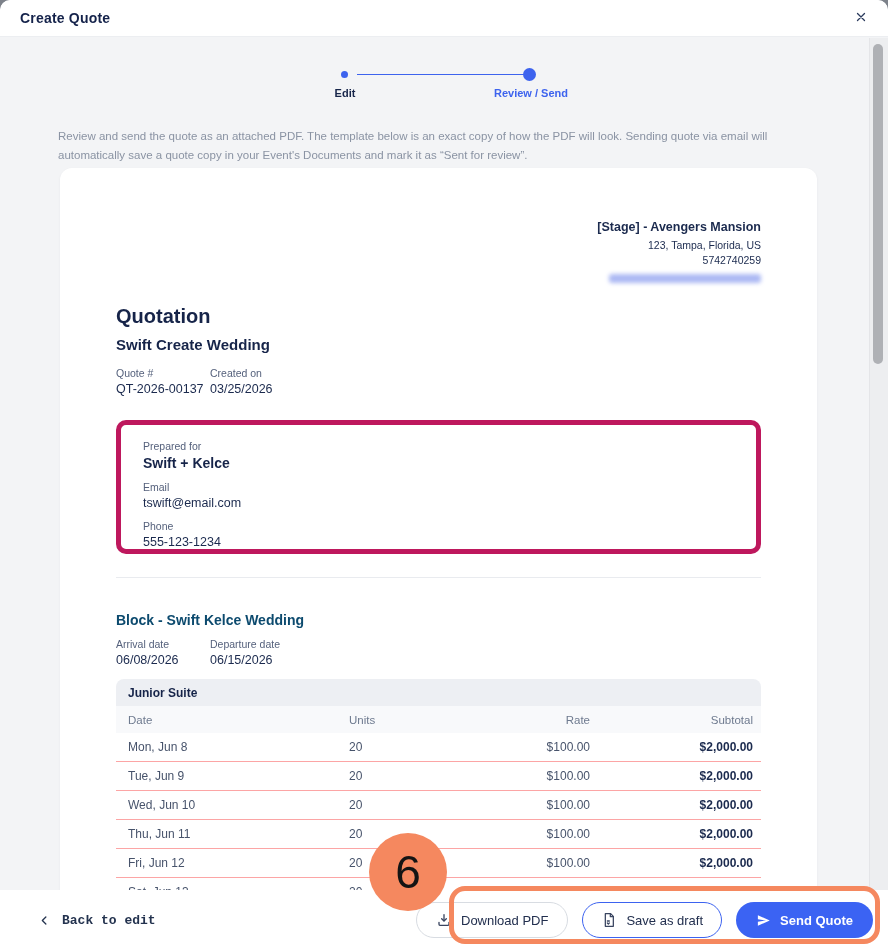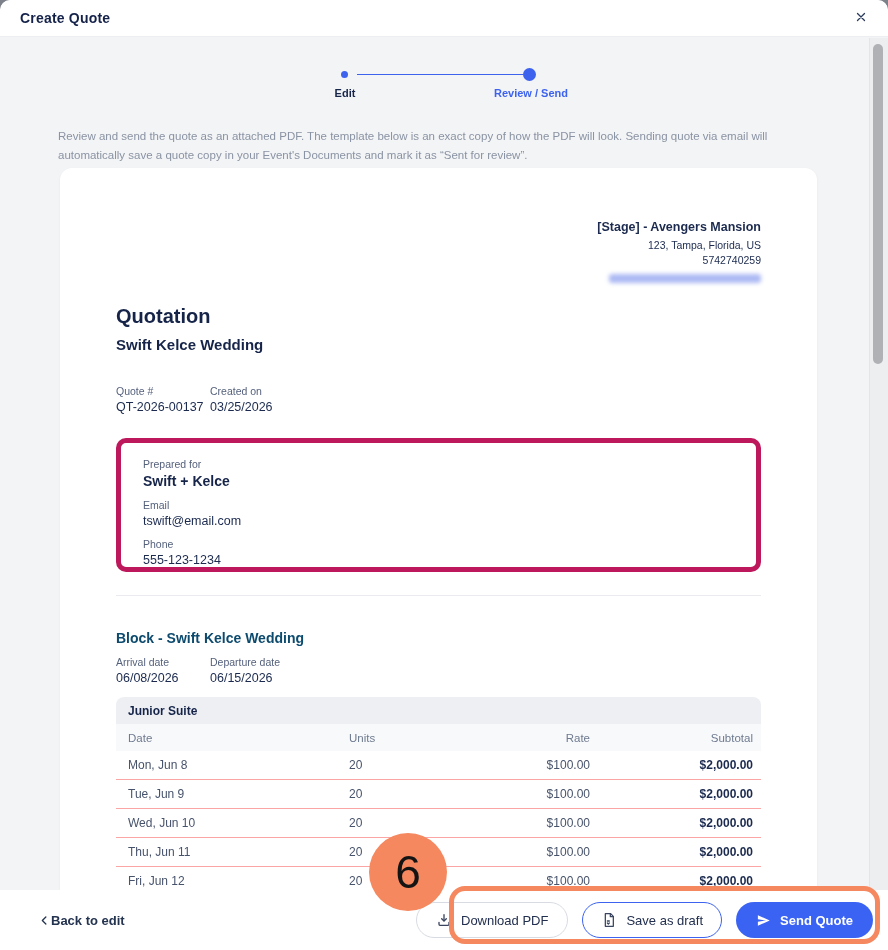--- a/index.html
+++ b/index.html
@@ -41,21 +41,21 @@
   .venue { text-align:right; color:#1B2A4E; }
   .venue-name { font-size:12.5px; font-weight:700; }
   .venue-addr { font-size:10.5px; margin-top:5px; }
   .venue-phone { font-size:10.5px; margin-top:3px; }
   .venue-link { margin:8px 0 0 auto; width:152px; height:9px; border-radius:3px;
     background:#5B74E8; opacity:.5; filter:blur(2px); }
 
   .doc-title { margin-top:22px; font-size:20px; font-weight:700; color:#162449; }
   .event-name { margin-top:8px; font-size:15px; font-weight:700; color:#162449; }
 
-  .pair-row { display:flex; margin-top:32px; }
+  .pair-row { display:flex; margin-top:14px; }
   .pair { min-width:94px; margin-right:0; }
   .pair-lbl { font-size:10.5px; color:#55617C; }
   .pair-val { font-size:12.5px; font-weight:500; color:#1B2A4E; margin-top:3px; }
 
   .prep-card { margin-top:24px; border:5px solid #be185d; border-radius:10px;
     padding:15px 22px 0 22px; }
   .prep-lbl { font-size:10.5px; color:#55617C; }
   .prep-name { font-size:14px; font-weight:700; color:#162449; margin-top:3px; }
   .prep-grp { margin-top:10px; }
   .prep-val { font-size:12.5px; font-weight:500; color:#1B2A4E; margin-top:3px; }
@@ -72,22 +72,22 @@
   .t-head { background:#F8F9FB; height:27px; font-size:11.5px; color:#6E7A8F; }
   .t-row { height:29px; border-bottom:1px solid #fca5a5; font-size:12px; color:#47536B; }
   .c0 { padding-left:12px; }
   .c2 { text-align:right; padding-right:33px; }
   .c3 { text-align:right; padding-right:8px; }
   .t-row .c3 { font-weight:700; color:#1B2A4E; }
 
   
   .ftr { position:absolute; left:0; right:0; bottom:0; height:60px; background:#fff;
     display:flex; align-items:center; z-index:30; }
-  .back-link { display:flex; align-items:center; gap:0; margin-left:38px; font-size:13px;
-    font-weight:600; color:#24334F; background:none; border:none; cursor:pointer; }
+  .back-link { display:flex; align-items:center; gap:11px; margin-left:38px; font-size:13px;
+    font-weight:600; color:#24334F; background:none; border:none; cursor:pointer;font-family:Liberation Mono, monospace; }
   .btns { margin-left:auto; display:flex; align-items:center; gap:14px; padding-right:15px; }
   .btn { height:36px; display:flex; align-items:center; gap:9px; border-radius:18px;
     font-size:13px; font-weight:500; cursor:pointer; font-family:inherit; }
   .btn-outline { background:#fff; border:1px solid #D8DCE2; color:#222F4E; padding:0 19px; }
   .btn-blue-outline { background:#fff; border:1.5px solid #3D63F0; color:#222F4E; padding:0 18px; }
   .btn-primary { background:#3B63F3; border:none; color:#fff; padding:0 20px; font-weight:600; }
   .btn svg { flex:0 0 auto; }
   .icon-gray { color:#3A4560; }
 
   
@@ -133,21 +133,21 @@
   <div class="card">
 
     <div class="venue">
       <div class="venue-name">[Stage] - Avengers Mansion</div>
       <div class="venue-addr">123, Tampa, Florida, US</div>
       <div class="venue-phone">5742740259</div>
       <div class="venue-link"></div>
     </div>
 
     <h1 class="doc-title">Quotation</h1>
-    <h2 class="event-name">Swift Kelce Wedding</h2>
+    <h2 class="event-name">Swift Create Wedding</h2>
 
     <div class="pair-row">
       <div class="pair">
         <div class="pair-lbl">Quote #</div>
         <div class="pair-val">QT-2026-00137</div>
       </div>
       <div class="pair">
         <div class="pair-lbl">Created on</div>
         <div class="pair-val">03/25/2026</div>
       </div>

